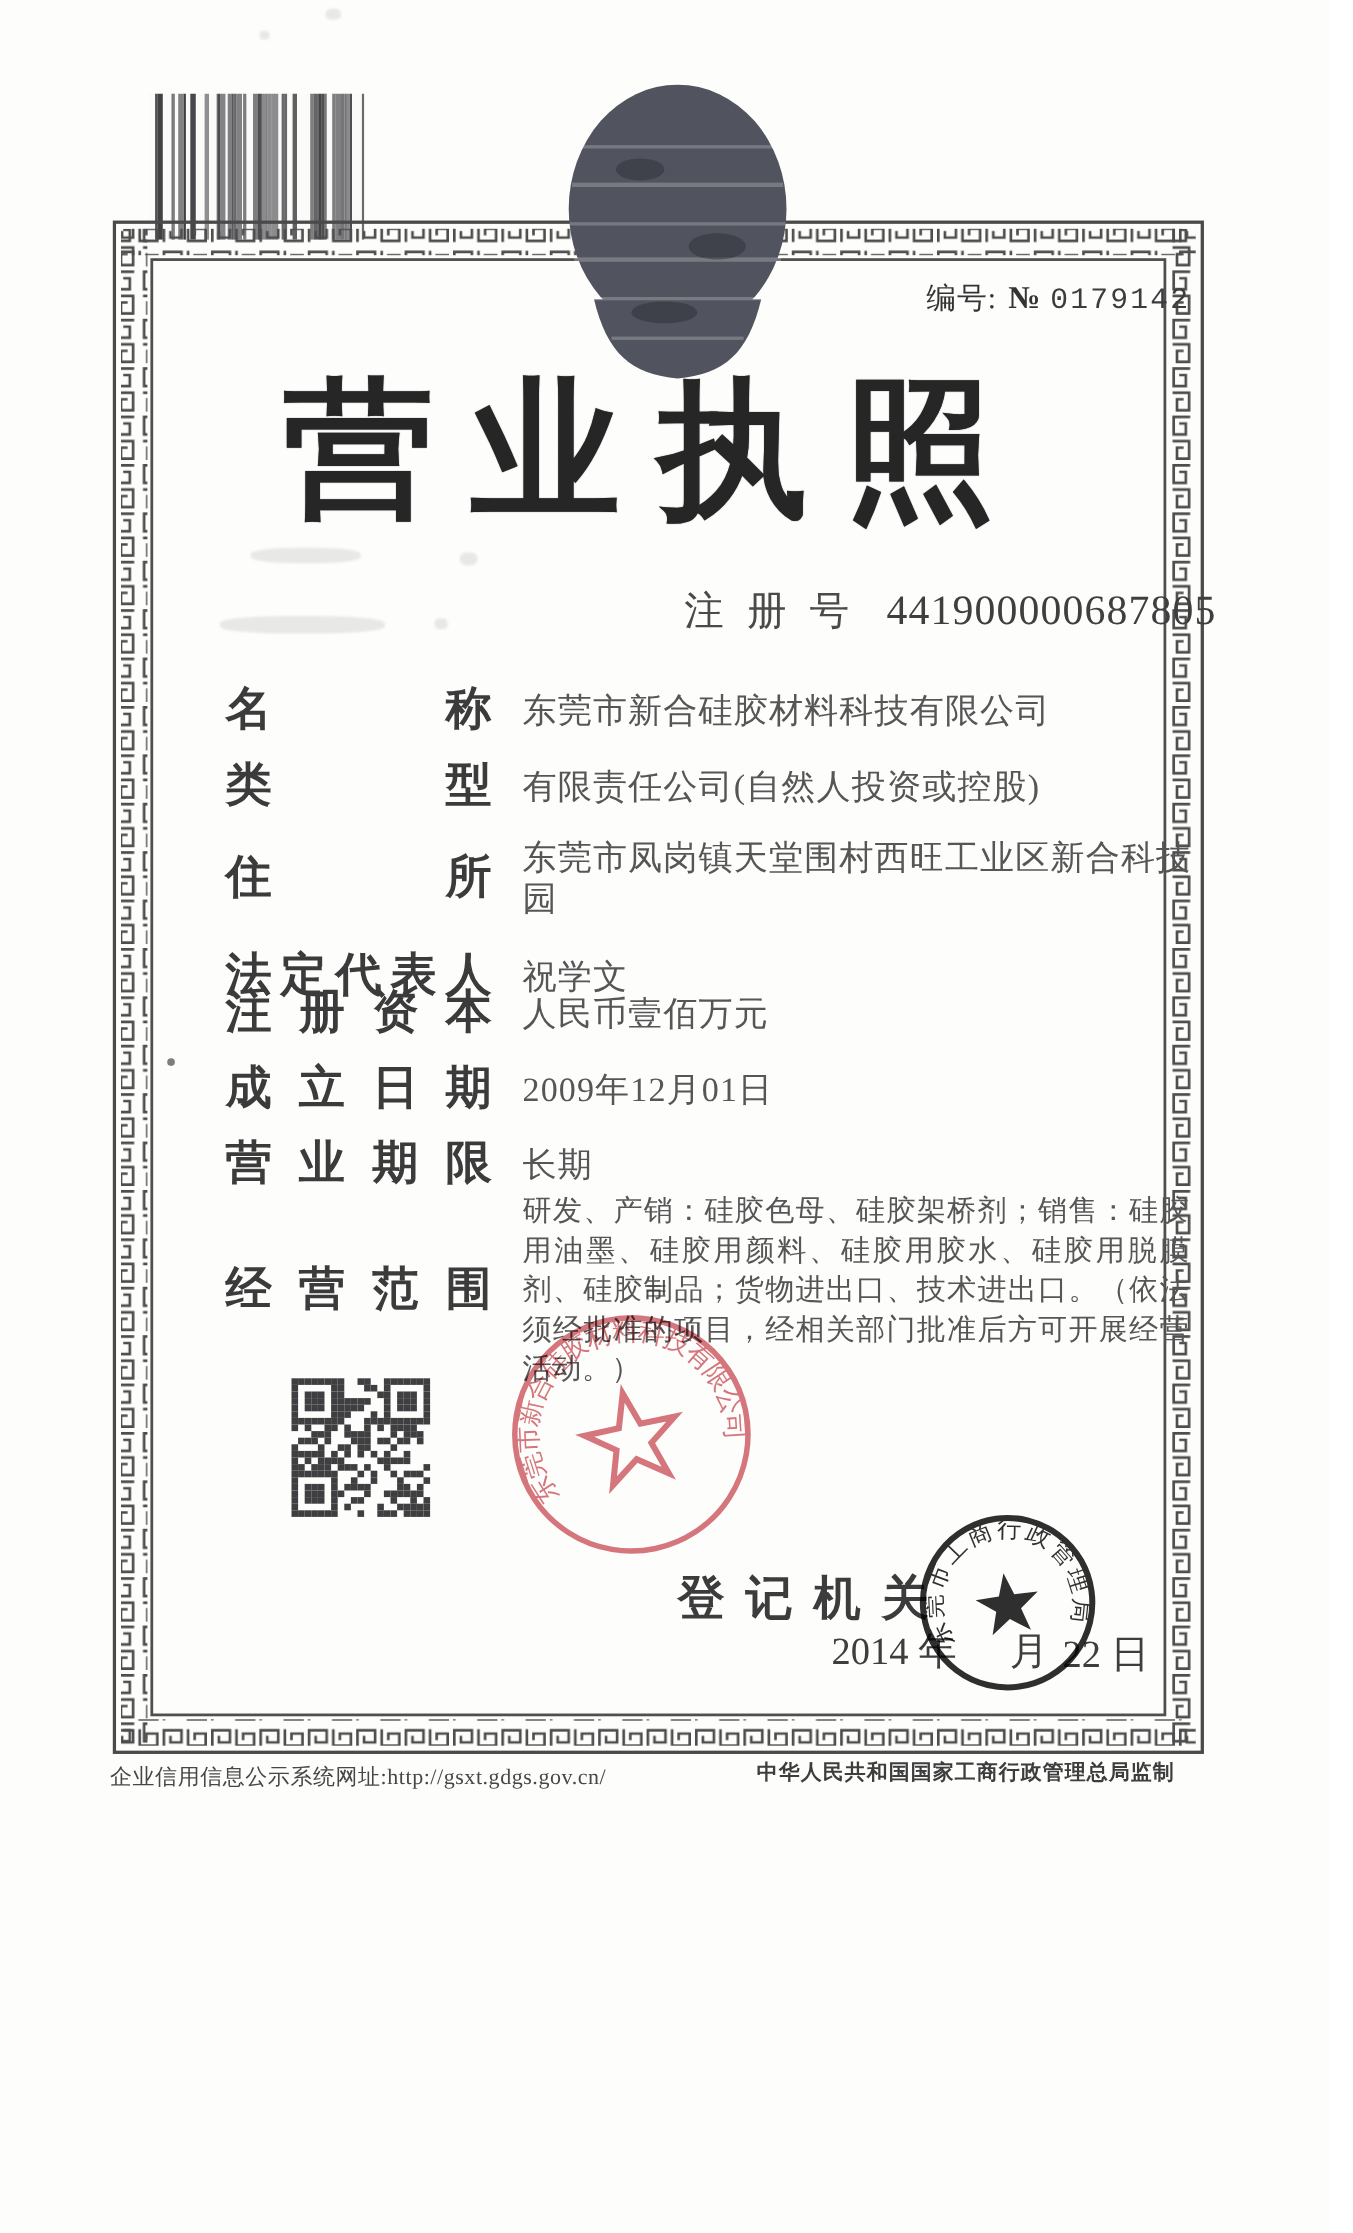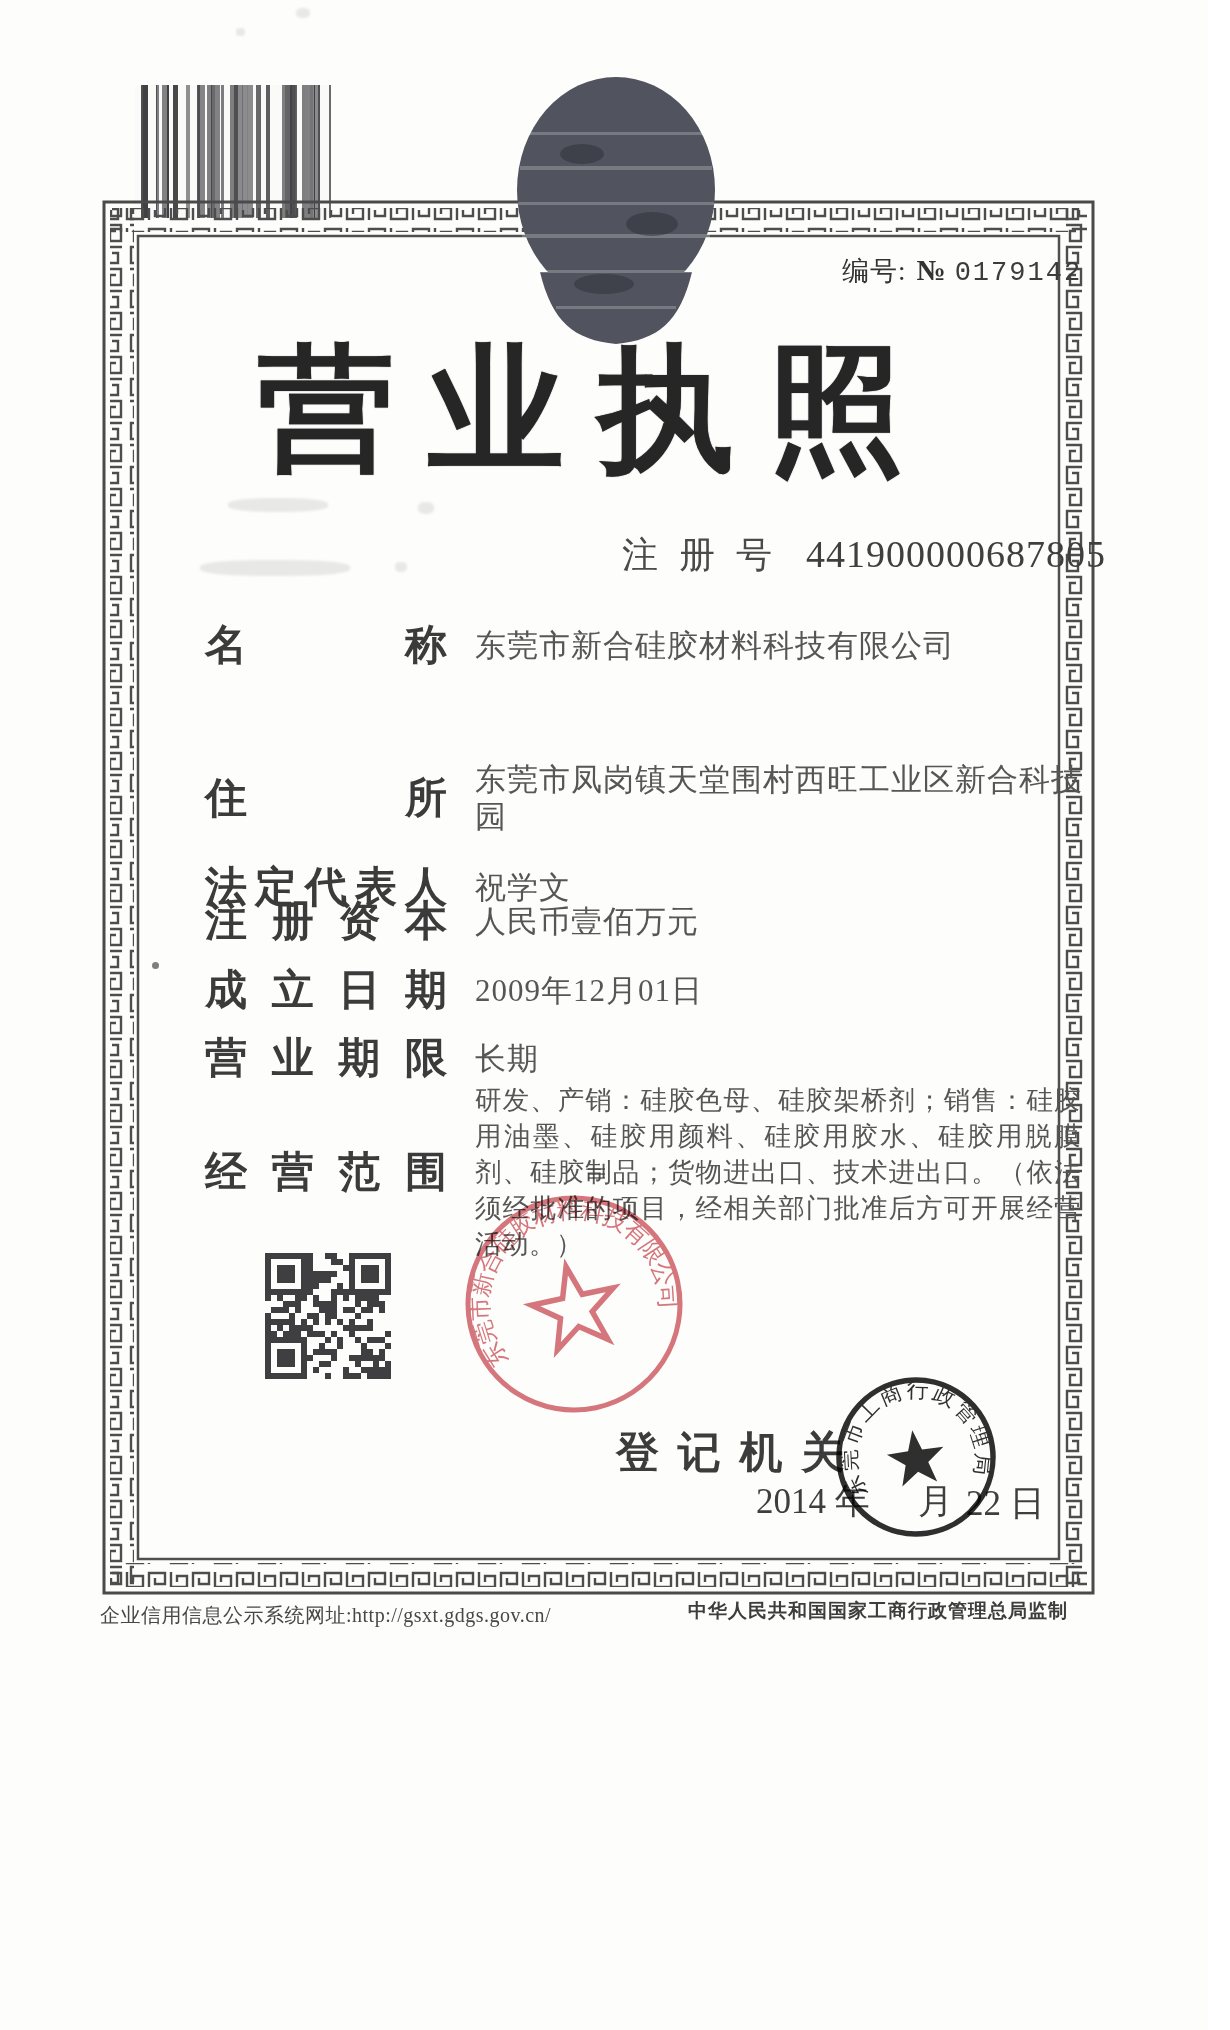--- a/index.html
+++ b/index.html
@@ -176,20 +176,24 @@
 
   <div class="regline">
     <span class="rlabel">注 册 号</span>
     <span class="rnum">441900000687805</span>
   </div>
 
   <div class="row" style="top:622px">
     <div class="flabel">名称</div>
     <div class="fvalue">东莞市新合硅胶材料科技有限公司</div>
   </div>
+  <div class="row" style="top:691px">
+    <div class="flabel">类型</div>
+    <div class="fvalue">有限责任公司(自然人投资或控股)</div>
+  </div>
   <div class="row" style="top:761px">
     <div class="flabel">住所</div>
     <div class="fvalue">东莞市凤岗镇天堂围村西旺工业区新合科技园</div>
   </div>
   <div class="row" style="top:864px">
     <div class="flabel">法定代表人</div>
     <div class="fvalue">祝学文</div>
   </div>
   <div class="row" style="top:898px">
     <div class="flabel">注册资本</div>

